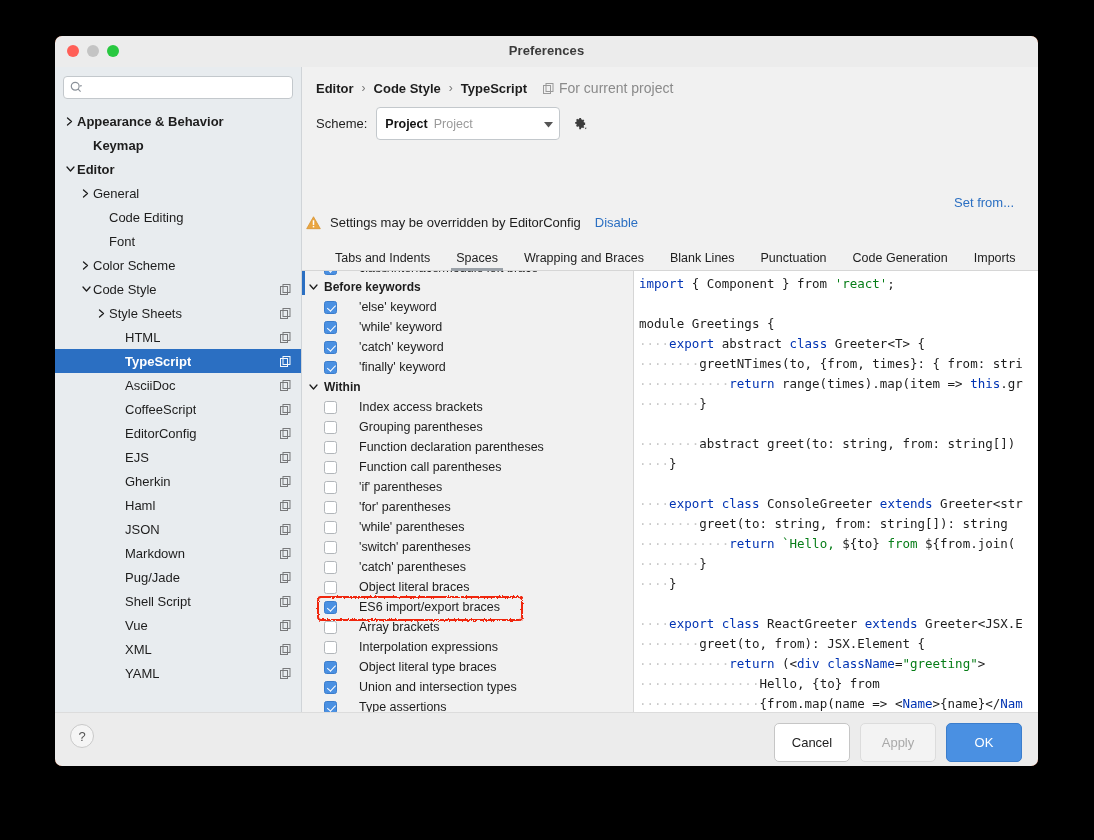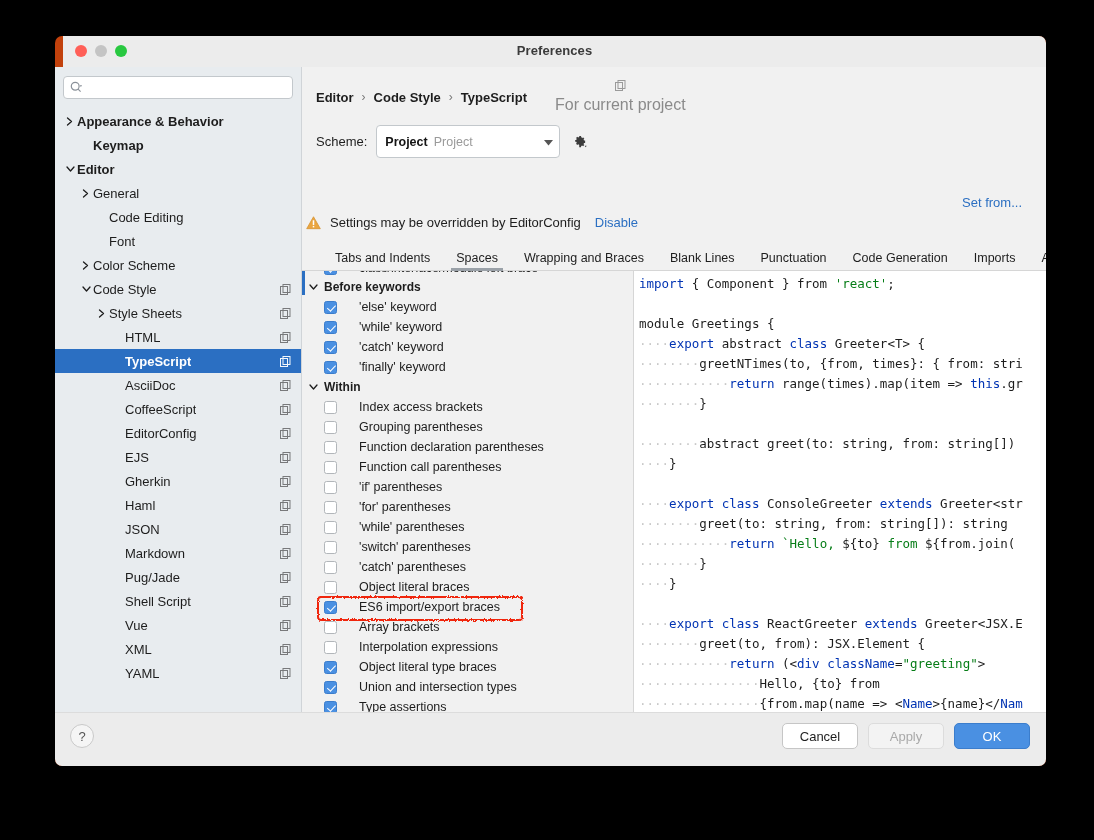--- a/index.html
+++ b/index.html
@@ -5,21 +5,20 @@
   html,body{margin:0;padding:0;}
   body{
     width:1094px;height:840px;background:#000;overflow:hidden;
     font-family:"Liberation Sans", sans-serif;
     -webkit-font-smoothing:antialiased;
   }
   .window{
     position:absolute;left:55px;top:36px;width:983px;height:730px;
     background:#c2410c;border-radius:7px;overflow:hidden;
     box-shadow:0 10px 34px rgba(0,0,0,.55);
-    padding-left:8px;
   }
   
   .titlebar{
     position:relative;height:31px;background:#ececec;
     border-bottom:1px solid #d2d2d2;
   }
   .lights{position:absolute;left:12px;top:9px;display:flex;gap:8px;}
   .light{width:12px;height:12px;border-radius:50%;}
   .l-close{background:#ff5f57;}
   .l-min{background:#c4c4c4;}
@@ -55,22 +54,22 @@
   .titem.sel .copyic{opacity:.95;}
   
   .content{flex:1;background:#f1f1f1;position:relative;overflow:hidden;}
   .crumbs{
     display:flex;align-items:center;gap:8px;padding:13px 0 0 14px;
     font-size:13px;color:#1d1d1d;
   }
   .crumbs b{font-weight:bold;}
   .crumb-sep{color:#7a7a7a;font-size:12px;}
   .forproj{
-    display:flex;align-items:center;gap:5px;margin-left:20px;
-    color:#8a8a8a;font-size:16px;font-weight:normal;flex-direction:column;
+    display:flex;align-items:center;gap:5px;margin-left:8px;
+    color:#8a8a8a;font-size:14px;font-weight:normal;
   }
   .schemerow{display:flex;align-items:center;gap:9px;padding:11px 0 0 14px;}
   .schemerow .lab{font-size:13px;color:#1d1d1d;}
   .combo{
     width:184px;height:33px;background:#fff;border:1px solid #c3c8cc;border-radius:4px;
     display:flex;align-items:center;padding:0 6px 0 8px;box-sizing:border-box;font-size:12.5px;
   }
   .combo .v1{font-weight:bold;color:#141414;}
   .combo .v2{color:#9a9a9a;margin-left:6px;}
   .combo .arrow{margin-left:auto;}
@@ -137,21 +136,21 @@
     position:absolute;left:0;right:0;bottom:0;height:53px;background:#ececec;
     border-top:1px solid #dcdcdc;
   }
   .helpbtn{
     position:absolute;left:15px;top:11px;width:22px;height:22px;border-radius:50%;
     background:#f5f5f5;border:1px solid #c9c9c9;display:flex;align-items:center;
     justify-content:center;font-size:13px;color:#555;
   }
   .btns{position:absolute;right:16px;top:10px;display:flex;gap:10px;}
   .btn{
-    height:26px;min-width:76px;border-radius:5px;display:flex;align-items:center;
+    height:39px;min-width:76px;border-radius:5px;display:flex;align-items:center;
     justify-content:center;font-size:13px;box-sizing:border-box;padding:0 14px;
   }
   .btn.def{background:#fff;border:1px solid #c6c6c6;color:#1d1d1d;}
   .btn.dis{background:#f3f3f3;border:1px solid #dcdcdc;color:#a9a9a9;}
   .btn.pri{background:#4a90e2;border:1px solid #3b7dcc;color:#fff;}
   .sidesel-strip{
     position:absolute;left:0;top:0;width:3px;height:24px;background:#2b6fc2;
   }
 </style>
 </head>

